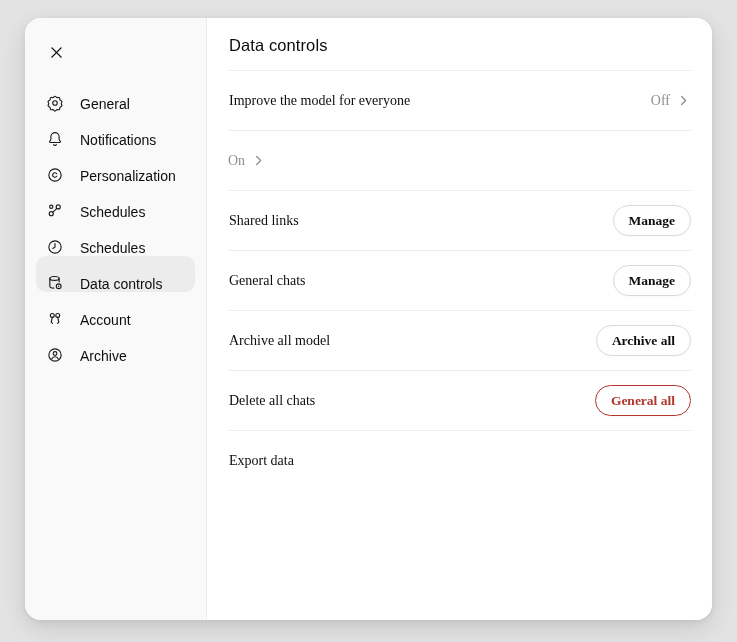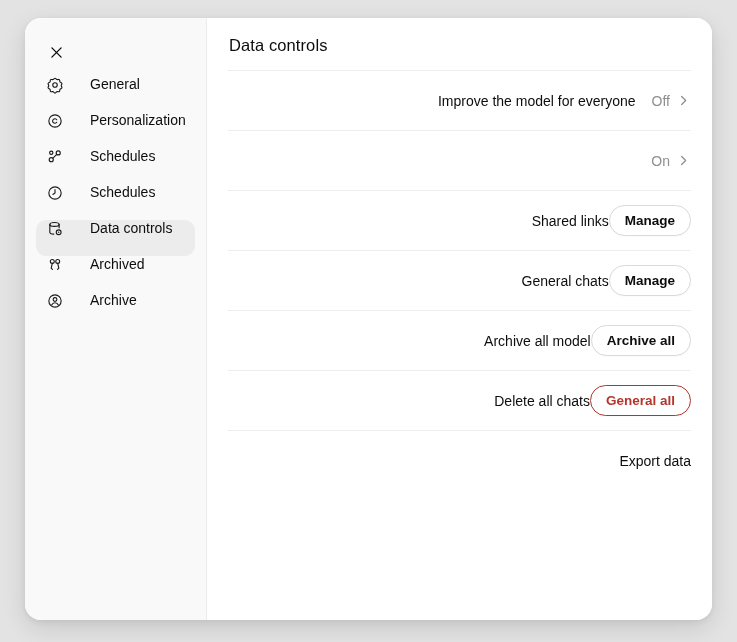--- a/index.html
+++ b/index.html
@@ -41,21 +41,21 @@
   }
   .close-btn{
     display:flex;align-items:center;justify-content:center;
     width:28px;height:28px;
     margin:8px 0 10px 6px;
     background:transparent;border:none;border-radius:8px;
     cursor:pointer;color:var(--text_primary);
   }
   .nav{display:flex;flex-direction:column;}
   .nav-item{
-    display:flex;align-items:flex-start;gap:26px;
+    display:flex;align-items:flex-end;gap:16px;
     height:36px;
     padding:0 10px;
     border-radius:10px;
     font-size:14px;
     color:var(--text_primary);
     cursor:pointer;
     white-space:nowrap;
   }
   .nav-item.selected{background:var(--selected_bg);}
   .nav-icon{
@@ -73,31 +73,31 @@
   }
   .title{
     font-size:16.5px;
     font-weight:500;
     letter-spacing:.1px;
     padding:18px 1px 15px;
     border-bottom:1px solid var(--divider);
   }
   .row{
     height:60px;
-    display:flex;align-items:center;justify-content:flex-end;
+    display:flex;align-items:center;justify-content:space-between;
     border-bottom:1px solid var(--divider);
     font-size:14px;
+    font-family:Liberation Serif, serif;
   }
   .row:last-child{border-bottom:none;}
   .row-label{color:var(--text_primary);padding-left:1px;}
   .row.nav-row{cursor:pointer;}
   .row-value{
     display:flex;align-items:center;gap:6px;
     color:var(--text_secondary);
-    margin-left:16px;
   }
   .row-value svg{display:block;}
   .pill{
     background:#ffffff;
     border:1px solid var(--button_border);
     border-radius:999px;
     padding:8px 15px;
     font-family:inherit;
     font-size:13.5px;
     font-weight:700;
@@ -130,20 +130,29 @@
       <div class="nav-item">
         <span class="nav-icon">
           <svg viewBox="0 0 24 24" fill="none" stroke="currentColor" stroke-width="1.5" stroke-linejoin="round">
             <path d="M10.9 3.4a1.5 1.5 0 0 1 2.2 0l.9 1a1.5 1.5 0 0 0 1.3.4l1.3-.2a1.5 1.5 0 0 1 1.7 1.3l.1 1.3a1.5 1.5 0 0 0 .8 1.1l1.2.6a1.5 1.5 0 0 1 .7 2l-.6 1.2a1.5 1.5 0 0 0 0 1.4l.6 1.2a1.5 1.5 0 0 1-.7 2l-1.2.6a1.5 1.5 0 0 0-.8 1.1l-.1 1.3a1.5 1.5 0 0 1-1.7 1.3l-1.3-.2a1.5 1.5 0 0 0-1.3.4l-.9 1a1.5 1.5 0 0 1-2.2 0l-.9-1a1.5 1.5 0 0 0-1.3-.4l-1.3.2a1.5 1.5 0 0 1-1.7-1.3l-.1-1.3a1.5 1.5 0 0 0-.8-1.1l-1.2-.6a1.5 1.5 0 0 1-.7-2l.6-1.2a1.5 1.5 0 0 0 0-1.4l-.6-1.2a1.5 1.5 0 0 1 .7-2l1.2-.6a1.5 1.5 0 0 0 .8-1.1l.1-1.3a1.5 1.5 0 0 1 1.7-1.3l1.3.2a1.5 1.5 0 0 0 1.3-.4l.9-1z"></path>
             <circle cx="12" cy="12" r="3"></circle>
           </svg>
         </span>
         <span class="nav-label">General</span>
       </div>
 
+      <div class="nav-item">
+        <span class="nav-icon">
+          <svg viewBox="0 0 24 24" fill="none" stroke="currentColor" stroke-width="1.5" stroke-linecap="round" stroke-linejoin="round">
+            <path d="M12 3.5A5.5 5.5 0 0 0 6.5 9v3.2c0 .6-.2 1.1-.6 1.6l-1 1.2c-.5.7 0 1.6.8 1.6h12.6c.8 0 1.3-.9.8-1.6l-1-1.2c-.4-.5-.6-1-.6-1.6V9A5.5 5.5 0 0 0 12 3.5z"></path>
+            <path d="M10.2 19.4a1.9 1.9 0 0 0 3.6 0"></path>
+          </svg>
+        </span>
+        <span class="nav-label">Notifications</span>
+      </div>
 
       <div class="nav-item">
         <span class="nav-icon">
           <svg viewBox="0 0 24 24" fill="none" stroke="currentColor" stroke-width="1.5" stroke-linecap="round">
             <circle cx="12" cy="12" r="8.2"></circle>
             <path d="M14.3 10.3a3 3 0 1 0 0 3.4"></path>
           </svg>
         </span>
         <span class="nav-label">Personalization</span>
       </div>
@@ -185,21 +194,21 @@
 
       <div class="nav-item">
         <span class="nav-icon">
           <svg viewBox="0 0 24 24" fill="none" stroke="currentColor" stroke-width="1.5" stroke-linecap="round" stroke-linejoin="round">
             <circle cx="8.4" cy="7.2" r="2.6"></circle>
             <circle cx="15.6" cy="7.2" r="2.6"></circle>
             <path d="M8.4 9.8l-1.5 6.4 1.7 1.6"></path>
             <path d="M15.6 9.8l1.5 6.4-1.7 1.6"></path>
           </svg>
         </span>
-        <span class="nav-label">Archived</span>
+        <span class="nav-label">Account</span>
       </div>
 
       <div class="nav-item">
         <span class="nav-icon">
           <svg viewBox="0 0 24 24" fill="none" stroke="currentColor" stroke-width="1.5" stroke-linecap="round">
             <circle cx="12" cy="12" r="8.2"></circle>
             <circle cx="12" cy="10" r="2.5"></circle>
             <path d="M7.6 17.4c.8-1.9 2.4-3.1 4.4-3.1s3.6 1.2 4.4 3.1"></path>
           </svg>
         </span>

